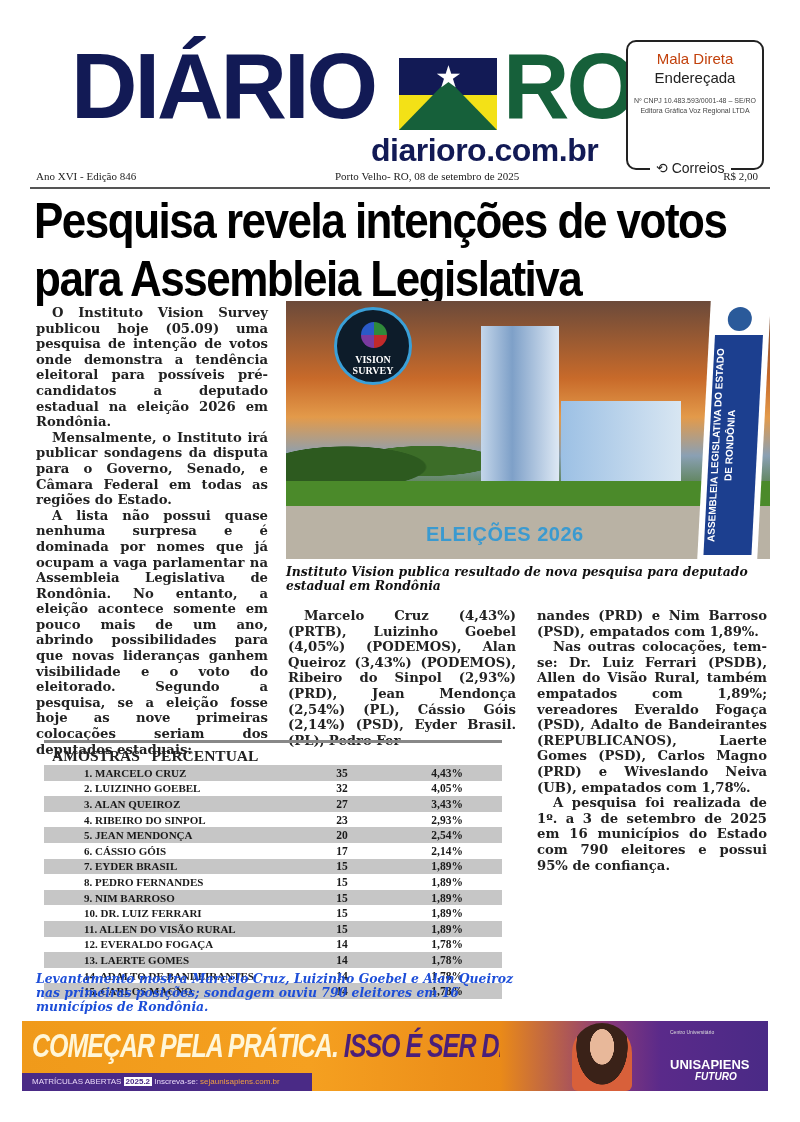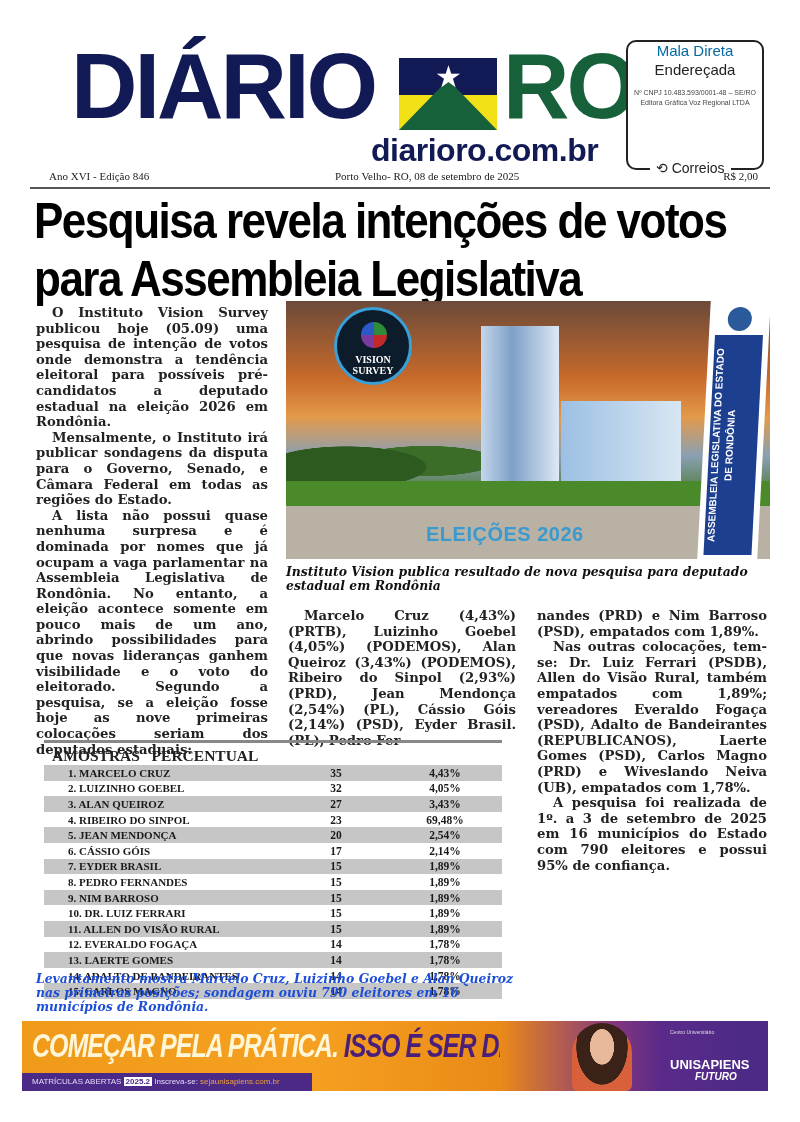--- a/index.html
+++ b/index.html
@@ -11,27 +11,27 @@
   .logo-word { position: absolute; left: 0; top: 0; font-family: "Liberation Sans", sans-serif; font-weight: 900; font-size: 92px; letter-spacing: -3px; line-height: 92px; color: #121a55; }
   .logo-ro { position: absolute; left: 432px; top: 0; font-family: "Liberation Sans", sans-serif; font-weight: 900; font-size: 92px; letter-spacing: -3px; line-height: 92px; color: #16603a; }
   .flag { position: absolute; left: 328px; top: 18px; width: 98px; height: 72px; overflow: hidden; }
   .flag .blue { position: absolute; left: 0; top: 0; width: 100%; height: 52%; background: #121a55; }
   .flag .yellow { position: absolute; left: 0; top: 52%; width: 100%; height: 48%; background: #f3e117; }
   .flag .green { position: absolute; left: 0; top: 30%; width: 100%; height: 70%; background: #16603a; clip-path: polygon(50% 0, 100% 100%, 0 100%); }
   .flag .star { position: absolute; left: 36px; top: 4px; color: #fff; font-size: 30px; line-height: 30px; font-family: "DejaVu Sans", sans-serif; }
   .site-url { position: absolute; left: 300px; top: 92px; font-family: "Liberation Sans", sans-serif; font-weight: 700; font-size: 32px; color: #121a55; letter-spacing: -0.5px; }
 
   .mail-box { position: absolute; left: 626px; top: 40px; width: 138px; height: 130px; border: 2px solid #222; border-radius: 10px; text-align: center; background: #fff; }
-  .mail-box .mt1 { font-family: "Liberation Sans", sans-serif; font-size: 15px; margin-top: 0; color: #0369a1; }
+  .mail-box .mt1 { font-family: "Liberation Sans", sans-serif; font-size: 15px; margin-top: 8px; color: #c2410c; }
   .mail-box .mt2 { font-family: "Liberation Sans", sans-serif; font-size: 15px; margin-top: 2px; color: #222; }
   .mail-box .small { font-family: "Liberation Sans", sans-serif; font-size: 7px; color: #444; margin-top: 10px; line-height: 10px; }
   .mail-box .correios { position: absolute; left: 22px; bottom: -8px; background: #fff; padding: 0 6px; font-family: "Liberation Sans", sans-serif; font-size: 14px; color: #222; }
 
   .dateline { position: absolute; left: 30px; top: 170px; width: 740px; height: 16px; font-size: 11px; font-family: "Liberation Serif", serif; color: #222; }
-  .dateline .ed { position: absolute; left: 19px; top: 0; text-align: center; }
+  .dateline .ed { position: absolute; left: 6px; top: 0; text-align: center; }
   .dateline .dt { position: absolute; left: 305px; top: 0; }
   .dateline .pr { position: absolute; right: 12px; top: 0; }
   .rule { position: absolute; left: 30px; top: 187px; width: 740px; height: 2px; background: #555; }
 
   
   .headline { position: absolute; left: 34px; top: 192px; width: 740px; font-family: "Liberation Sans", sans-serif; font-weight: 900; font-size: 44px; line-height: 52px; letter-spacing: -1.5px; color: #000; transform: scaleY(1.12); transform-origin: top left; }
 
   
   .col { position: absolute; font-family: "DejaVu Serif", serif; font-size: 13.2px; line-height: 15.6px; color: #222; text-align: justify; font-weight: bold; }
   .col p { text-indent: 16px; }
@@ -57,21 +57,21 @@
 
   
   .table { position: absolute; left: 44px; top: 740px; width: 458px; font-family: "Liberation Serif", serif; }
   .table .top-rule { height: 3px; background: #888; }
   .table .head { display: flex; height: 22px; align-items: flex-end; font-weight: 700; font-size: 15.5px; color: #222; }
   .table .head .c1 { width: 240px; padding-left: 2px; }
   .table .head .c2 { width: 104px; text-align: center; }
   .table .head .c3 { width: 114px; text-align: center; }
   .table .row { display: flex; height: 15.6px; align-items: center; font-weight: 700; font-size: 11px; color: #1a1a1a; }
   .table .row:nth-child(odd) { background: #c6c6c6; }
-  .table .row .c1 { width: 240px; padding-left: 24px; }
+  .table .row .c1 { width: 240px; padding-left: 24px; margin-left: 16px; }
   .table .row .c2 { width: 104px; text-align: center; font-size: 11.5px; }
   .table .row .c3 { width: 114px; text-align: center; font-size: 11.5px; }
 
   .table-caption { position: absolute; left: 36px; top: 972px; width: 480px; font-family: "DejaVu Serif", serif; font-weight: 700; font-style: italic; font-size: 12.4px; line-height: 14px; color: #1d4ed8; }
 
   
   .ad { position: absolute; left: 22px; top: 1021px; width: 479px; height: 70px; overflow: hidden; background: linear-gradient(90deg, #f09a1a, #f5a020 60%, #ea8a18); }
   .ad-right { position: absolute; left: 500px; top: 1021px; width: 268px; height: 70px; background: linear-gradient(90deg, #ea8a18 0%, #8a3a7a 40%, #5a2a8a 60%, #4a2a86 100%); }
   .ad .slogan { position: absolute; left: 10px; top: 6px; font-family: "Liberation Sans", sans-serif; font-weight: 900; font-style: italic; font-size: 25px; letter-spacing: -1px; color: #fff6d8; transform: scaleY(1.3); transform-origin: top left; white-space: nowrap; }
   .ad .slogan .accent { color: #4a1f7a; }
@@ -167,21 +167,21 @@
         <div class="c3">4,05%</div>
       </div>
       <div class="row">
         <div class="c1">3.  ALAN QUEIROZ</div>
         <div class="c2">27</div>
         <div class="c3">3,43%</div>
       </div>
       <div class="row">
         <div class="c1">4.  RIBEIRO DO SINPOL</div>
         <div class="c2">23</div>
-        <div class="c3">69,48%</div>
+        <div class="c3">2,93%</div>
       </div>
       <div class="row">
         <div class="c1">5.  JEAN MENDONÇA</div>
         <div class="c2">20</div>
         <div class="c3">2,54%</div>
       </div>
       <div class="row">
         <div class="c1">6.  CÁSSIO GÓIS</div>
         <div class="c2">17</div>
         <div class="c3">2,14%</div>

